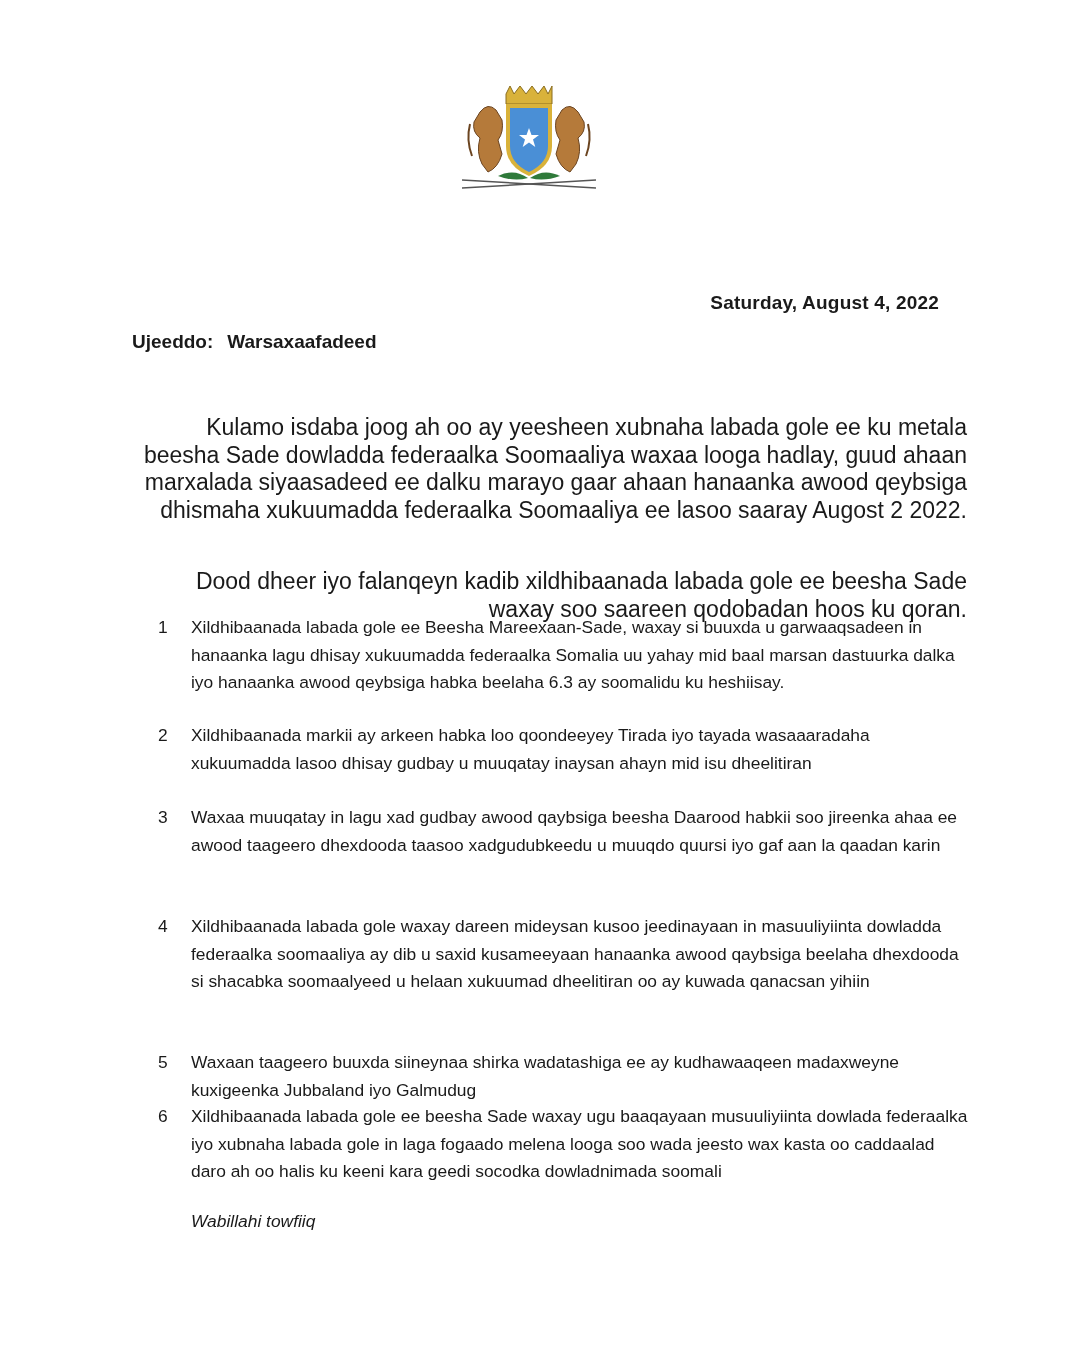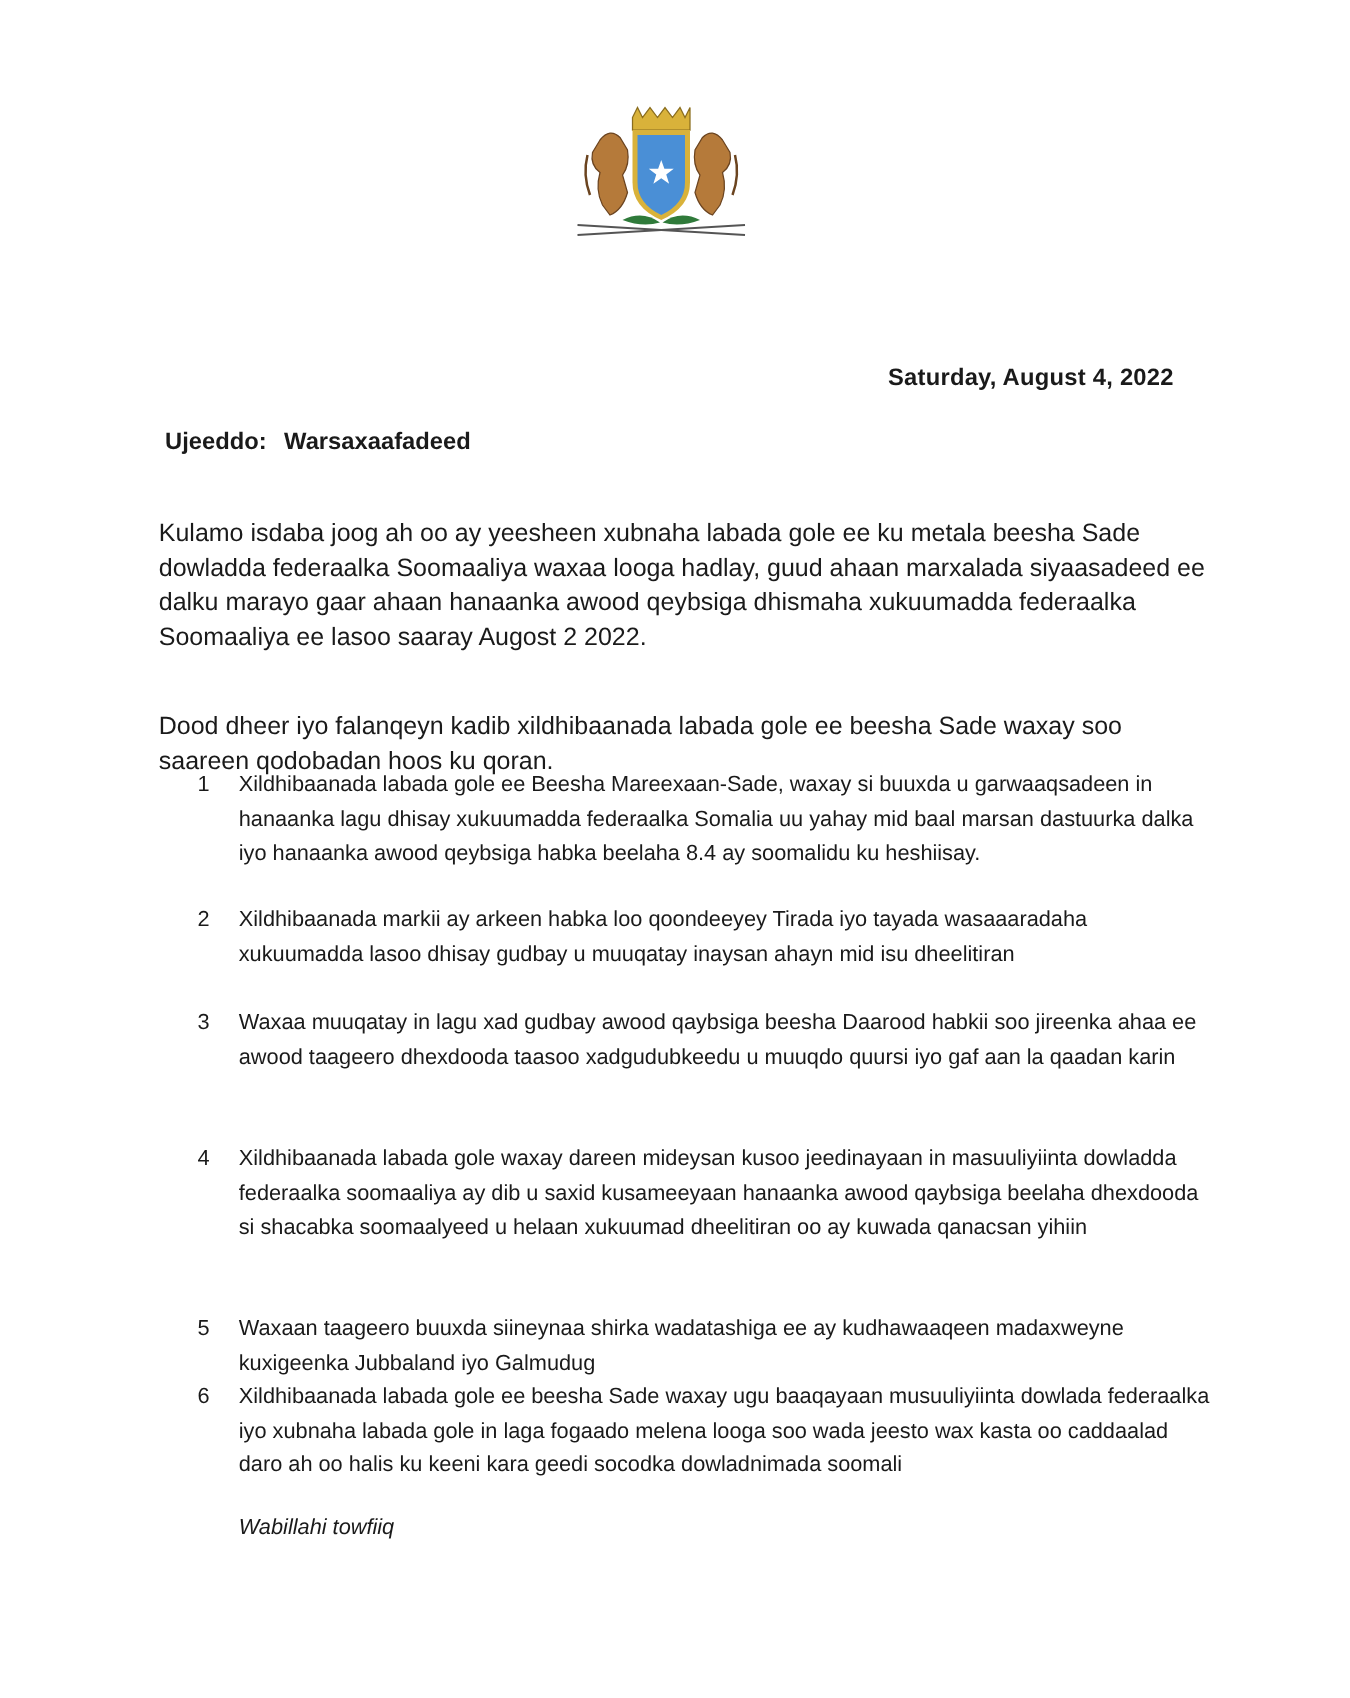--- a/index.html
+++ b/index.html
@@ -1,22 +1,22 @@
 <!DOCTYPE html>
 <html><head>
 <meta charset="utf-8">
 <style>
   html, body { margin:0; padding:0; background:#fff; }
   body { width:1080px; height:1358px; position:relative; overflow:hidden;
          font-family:"Liberation Sans", sans-serif; color:#1a1a1a; }
   .emblem { position:absolute; left:458px; top:84px; width:142px; height:112px; }
   .date { position:absolute; right:141px; top:292px; font-size:19px; font-weight:bold; letter-spacing:0.2px; }
-  .subject { position:absolute; left:132px; top:331px; font-size:19px; font-weight:bold;margin-top:12px; }
+  .subject { position:absolute; left:132px; top:331px; font-size:19px; font-weight:bold; }
   .subject .sp { display:inline-block; width:14px; }
-  .para { position:absolute; left:127px; width:840px; font-size:20px; line-height:27.5px; }
+  .para { position:absolute; left:127px; width:840px; font-size:23px; line-height:27.5px;text-align:right; }
   .p1 { top:414px; }
   .p2 { top:541px;margin-top:27px; }
   .item { position:absolute; left:158px; width:810px; font-size:17.4px; line-height:27.5px; display:flex; }
   .item .num { width:33px; flex:none; }
   .item .txt { flex:1; }
   .i1 { top:614px; }
   .i2 { top:722px; }
   .i3 { top:804px; }
   .i4 { top:913px; }
   .i5 { top:1049px; }
@@ -60,21 +60,21 @@
 
 <div class="subject">
   <span>Ujeeddo:</span><span class="sp"></span><span>Warsaxaafadeed</span>
 </div>
 
 <div class="para p1">Kulamo isdaba joog ah oo ay yeesheen xubnaha  labada gole ee ku metala beesha Sade  dowladda federaalka Soomaaliya waxaa looga hadlay, guud ahaan marxalada siyaasadeed ee dalku marayo gaar ahaan hanaanka awood qeybsiga dhismaha xukuumadda federaalka Soomaaliya ee lasoo saaray Augost 2 2022.</div>
 <div class="para p2">Dood dheer iyo falanqeyn kadib xildhibaanada labada gole ee beesha Sade waxay soo saareen qodobadan hoos ku qoran.</div>
 
 <div class="item i1">
   <span class="num">1</span>
-  <span class="txt">Xildhibaanada labada gole ee Beesha Mareexaan-Sade, waxay si buuxda u garwaaqsadeen in hanaanka lagu dhisay xukuumadda federaalka Somalia uu yahay mid baal marsan dastuurka dalka iyo hanaanka awood qeybsiga habka beelaha 8.4 ay soomalidu ku heshiisay.</span>
+  <span class="txt">Xildhibaanada labada gole ee Beesha Mareexaan-Sade, waxay si buuxda u garwaaqsadeen in hanaanka lagu dhisay xukuumadda federaalka Somalia uu yahay mid baal marsan dastuurka dalka iyo hanaanka awood qeybsiga habka beelaha 6.3 ay soomalidu ku heshiisay.</span>
 </div>
 <div class="item i2">
   <span class="num">2</span>
   <span class="txt">Xildhibaanada markii ay arkeen habka loo qoondeeyey Tirada iyo tayada wasaaaradaha xukuumadda lasoo dhisay  gudbay u muuqatay inaysan ahayn mid isu dheelitiran</span>
 </div>
 <div class="item i3">
   <span class="num">3</span>
   <span class="txt">Waxaa muuqatay in lagu xad gudbay awood qaybsiga beesha Daarood habkii soo jireenka ahaa ee awood taageero dhexdooda taasoo xadgudubkeedu u muuqdo quursi iyo gaf aan la qaadan karin</span>
 </div>
 <div class="item i4">

